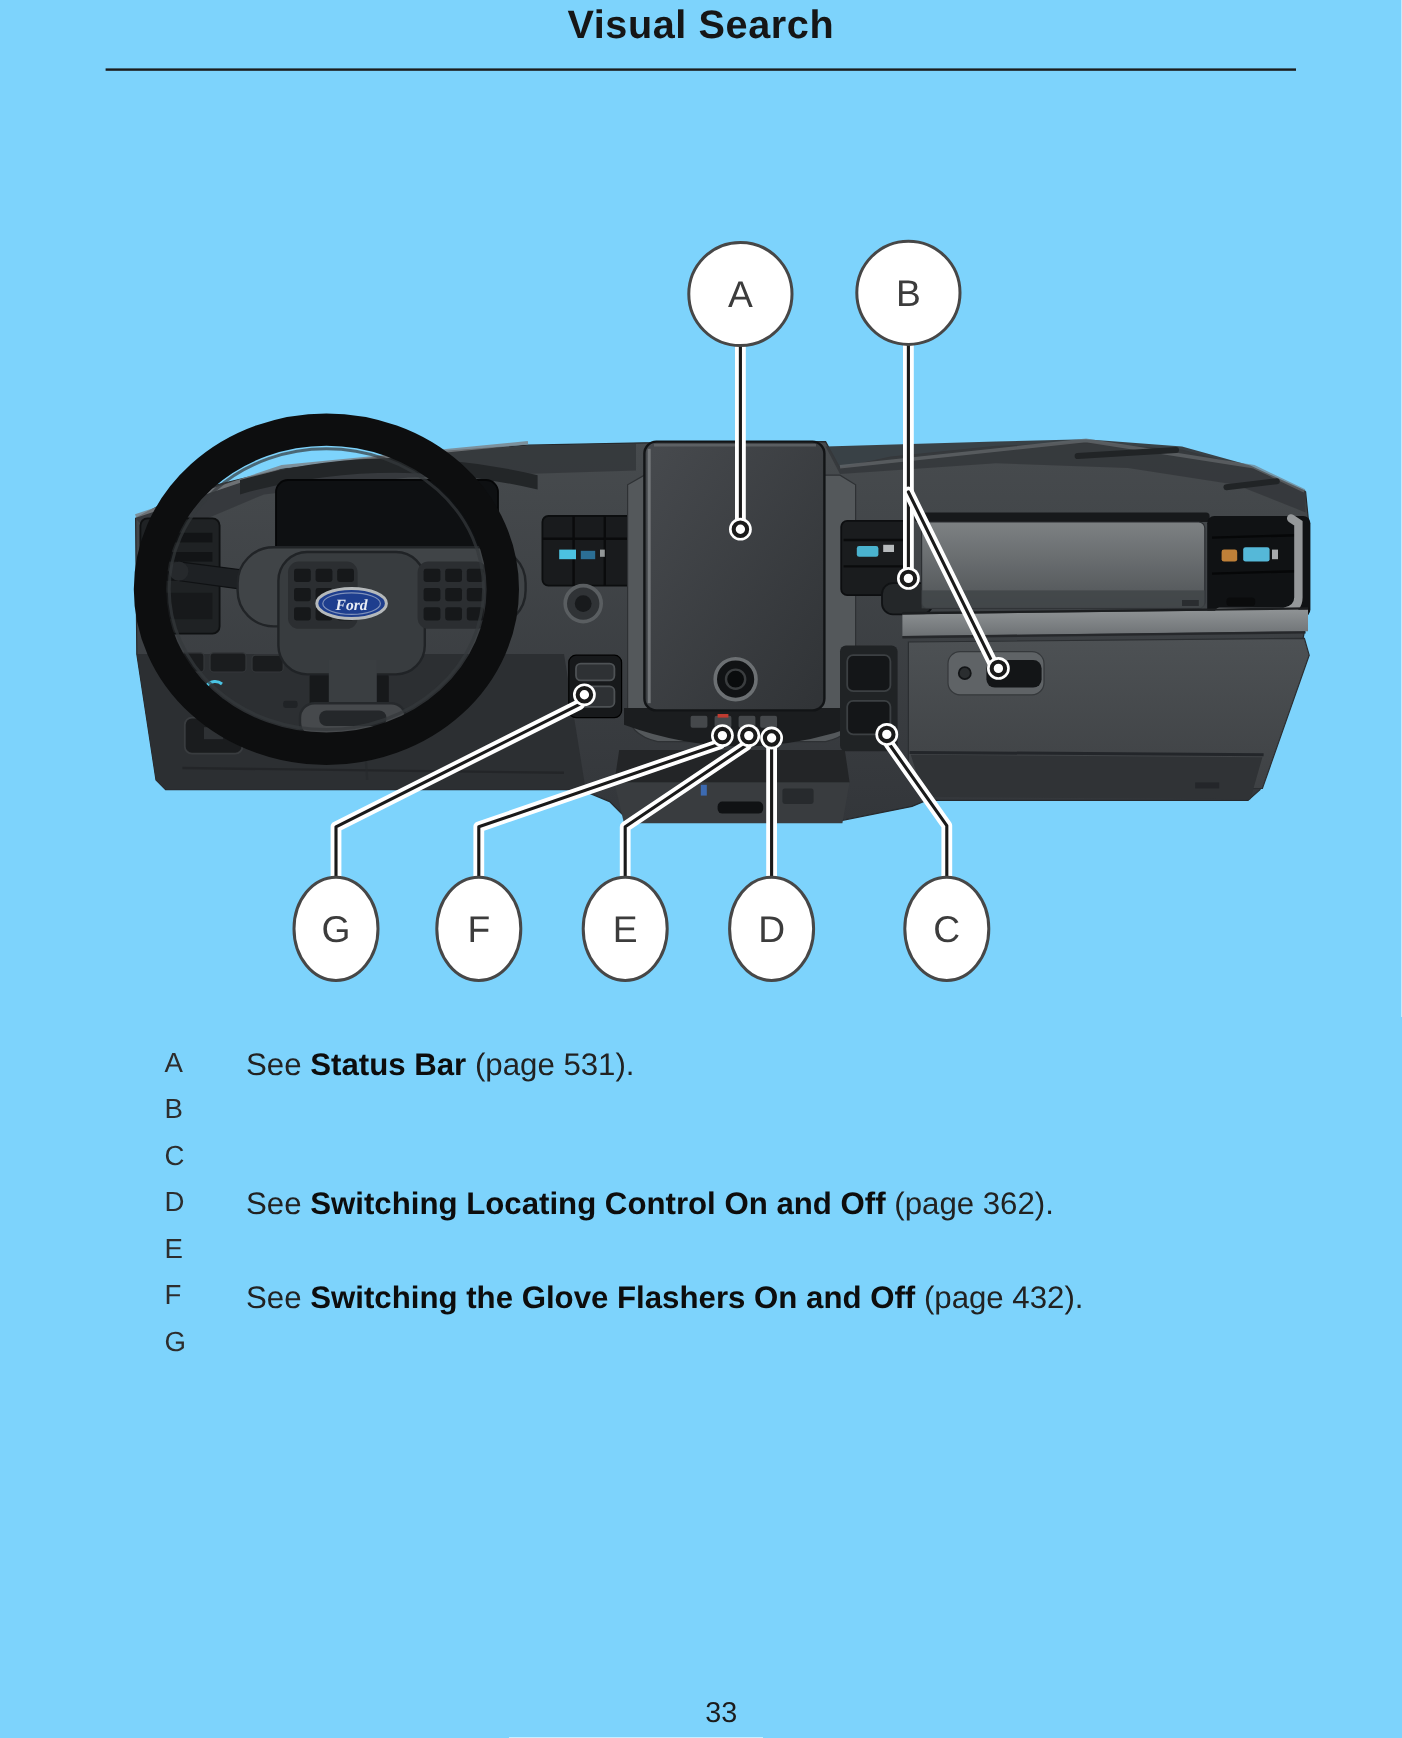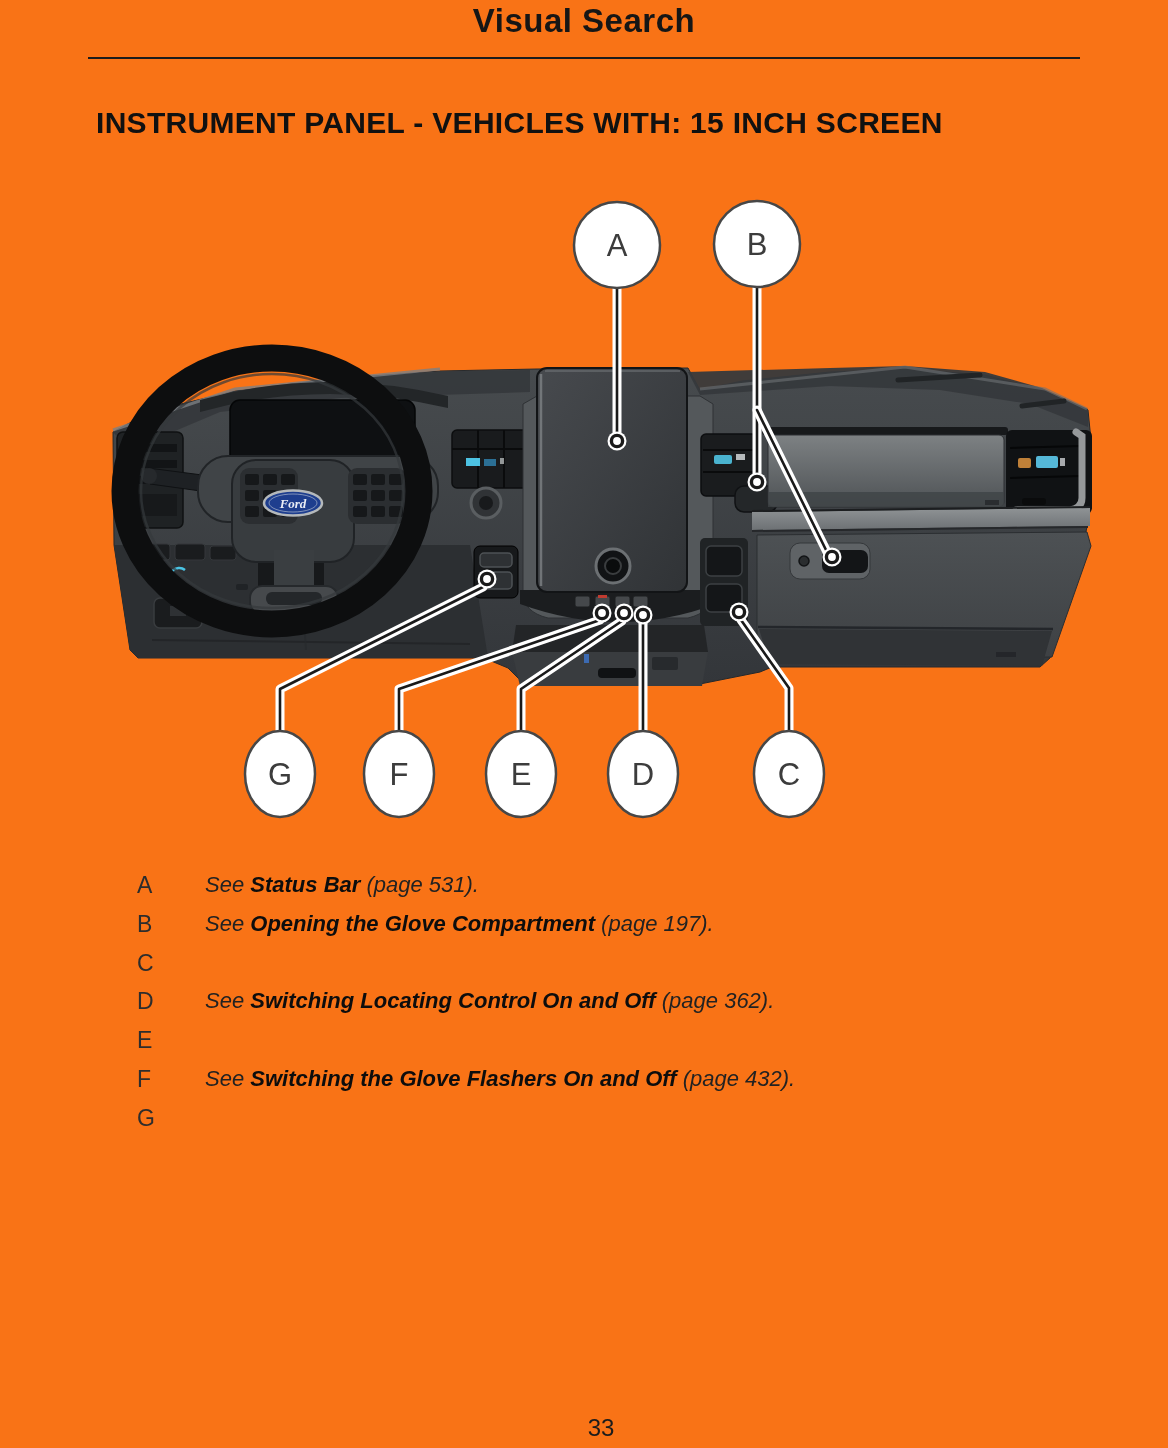--- a/index.html
+++ b/index.html
@@ -1,46 +1,45 @@
 <!DOCTYPE html>
 <html><head>
 <meta charset="utf-8">
 <style>
   html,body{margin:0;padding:0;background:#fff;}
-  .page{position:relative;width:1168px;height:1448px;background:#f97316;overflow:hidden;
+  .page{position:relative;width:1168px;height:1448px;background:#7dd3fc;overflow:hidden;
         font-family:"Liberation Sans",sans-serif;color:#1a1a1a;}
   .title{position:absolute;top:2px;left:84px;width:1000px;text-align:center;
          font-size:33px;font-weight:bold;letter-spacing:.5px;color:#161616;}
   .rule{position:absolute;top:57px;left:88px;width:992px;height:2px;background:#1c1c1c;}
   .heading{position:absolute;top:106px;left:96px;width:1000px;
            font-size:30px;font-weight:bold;letter-spacing:.3px;color:#111;}
   .figure-svg{position:absolute;top:0;left:0;}
   .legend{position:absolute;top:872px;left:137px;width:990px;}
   .lrow{display:flex;align-items:flex-start;height:38.8px;}
   .lletter{width:68px;flex:0 0 68px;font-size:23px;color:#2d2d2d;}
-  .ltext{font-size:22px;color:#222;font-style:italic;}
+  .ltext{font-size:26px;color:#222;}
   .ltext b{color:#0d0d0d;}
   .pagenum{position:absolute;top:1414px;left:0;width:1202px;text-align:center;
            font-size:24px;color:#1c1c1c;}
   
   .cl{font-family:"Liberation Sans",sans-serif;font-size:31px;fill:#3c3c3c;text-anchor:middle;}
   .lead-c{stroke:#ffffff;stroke-width:9;fill:none;stroke-linecap:round;stroke-linejoin:round;}
   .lead{stroke:#1a1a1a;stroke-width:2.6;fill:none;stroke-linecap:round;stroke-linejoin:round;}
   .callout-circle{fill:#fff;stroke:#474747;stroke-width:2.5;}
   .fordtxt{font-family:"Liberation Serif",serif;font-style:italic;font-weight:bold;
            font-size:13px;fill:#e9edf5;text-anchor:middle;}
 </style>
 </head>
 <body>
 
 <div class="page">
 
   <div class="title">Visual Search</div>
   <div class="rule"></div>
-  <div class="heading">INSTRUMENT PANEL - VEHICLES WITH: 15 INCH SCREEN</div>
 
   <svg class="figure-svg" width="1168" height="1448" viewBox="0 0 1168 1448">
     <defs>
       <linearGradient id="gDash" x1="0" y1="0" x2="0" y2="1">
         <stop offset="0" stop-color="#474b4e"></stop>
           <stop offset="1" stop-color="#33363a"></stop>
       </linearGradient>
       <linearGradient id="gUG" x1="0" y1="0" x2="0" y2="1">
         <stop offset="0" stop-color="#7d8183"></stop>
           <stop offset="1" stop-color="#4e5255"></stop>
@@ -321,21 +320,20 @@
     </g>
   </svg>
 
   <div class="legend">
     <div class="lrow">
       <span class="lletter">A</span>
       <span class="ltext"><span>See</span> <b>Status Bar</b> <span>(page 531).</span></span>
     </div>
     <div class="lrow">
       <span class="lletter">B</span>
-      <span class="ltext"><span>See</span> <b>Opening the Glove Compartment</b> <span>(page 197).</span></span>
     </div>
     <div class="lrow">
       <span class="lletter">C</span>
     </div>
     <div class="lrow">
       <span class="lletter">D</span>
       <span class="ltext"><span>See</span> <b>Switching Locating Control On and Off</b> <span>(page 362).</span></span>
     </div>
     <div class="lrow">
       <span class="lletter">E</span>

